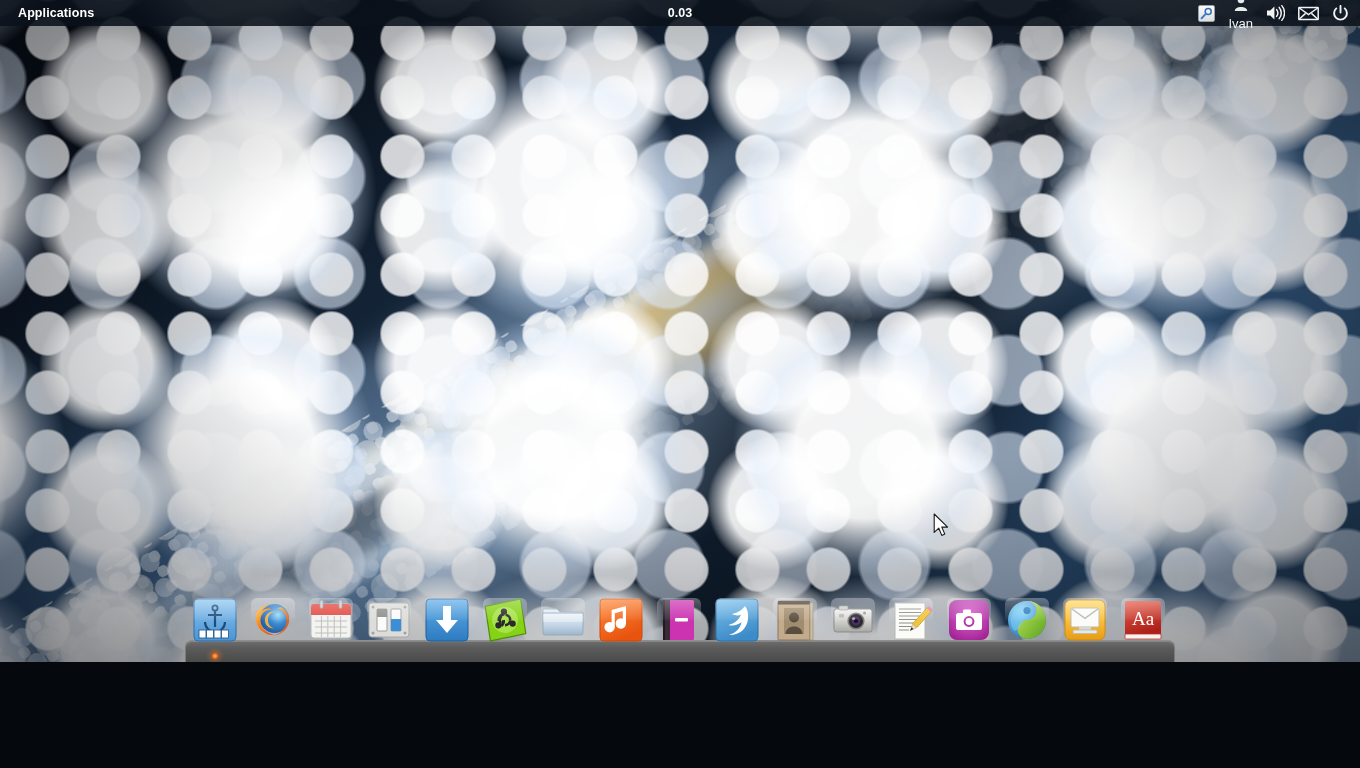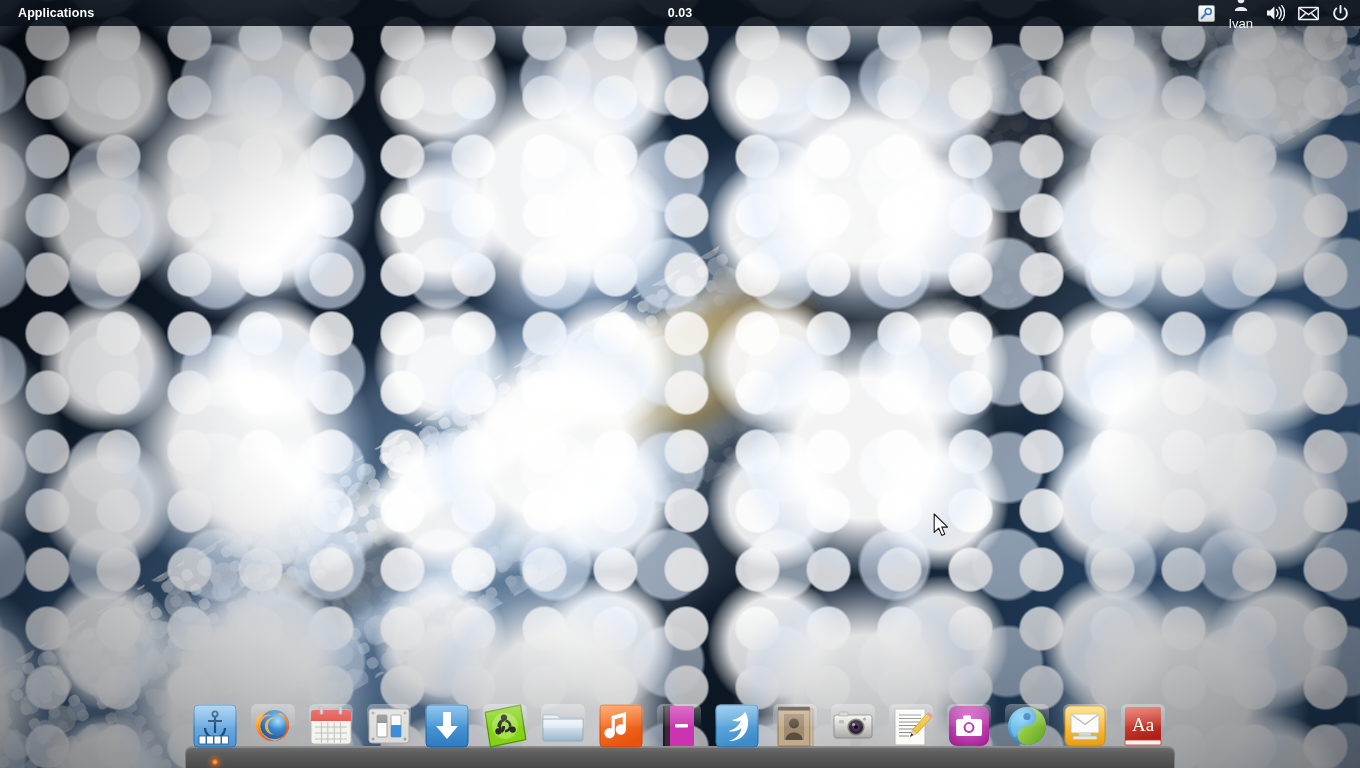--- a/index.html
+++ b/index.html
@@ -1,21 +1,21 @@
 <!DOCTYPE html>
 <html><head>
 <meta charset="utf-8">
 <style>
   * { margin:0; padding:0; box-sizing:border-box; }
   html, body {
     width:1360px; height:768px; overflow:hidden;
     font-family:"Liberation Sans", sans-serif;
     background:#05080d;
   }
-  #desktop { position:relative; width:1360px; height:768px; overflow:hidden; }
+  #desktop { position:relative; width:1360px; height:662px; overflow:hidden; }
 
   
   .wall { position:absolute; inset:0; }
   .wall-base {
     background:
       radial-gradient(ellipse 700px 520px at 14% 96%,  #33557a 0%, rgba(40,70,104,0) 62%),
       radial-gradient(ellipse 620px 460px at 96% 28%,  #2f4e70 0%, rgba(36,62,92,0) 60%),
       radial-gradient(ellipse 900px 700px at 100% 100%, #213b58 0%, rgba(20,36,54,0) 65%),
       linear-gradient(145deg, #060a11 0%, #0a121d 18%, #15263a 38%, #24405e 58%, #2c4e72 76%, #22415f 100%);
   }

